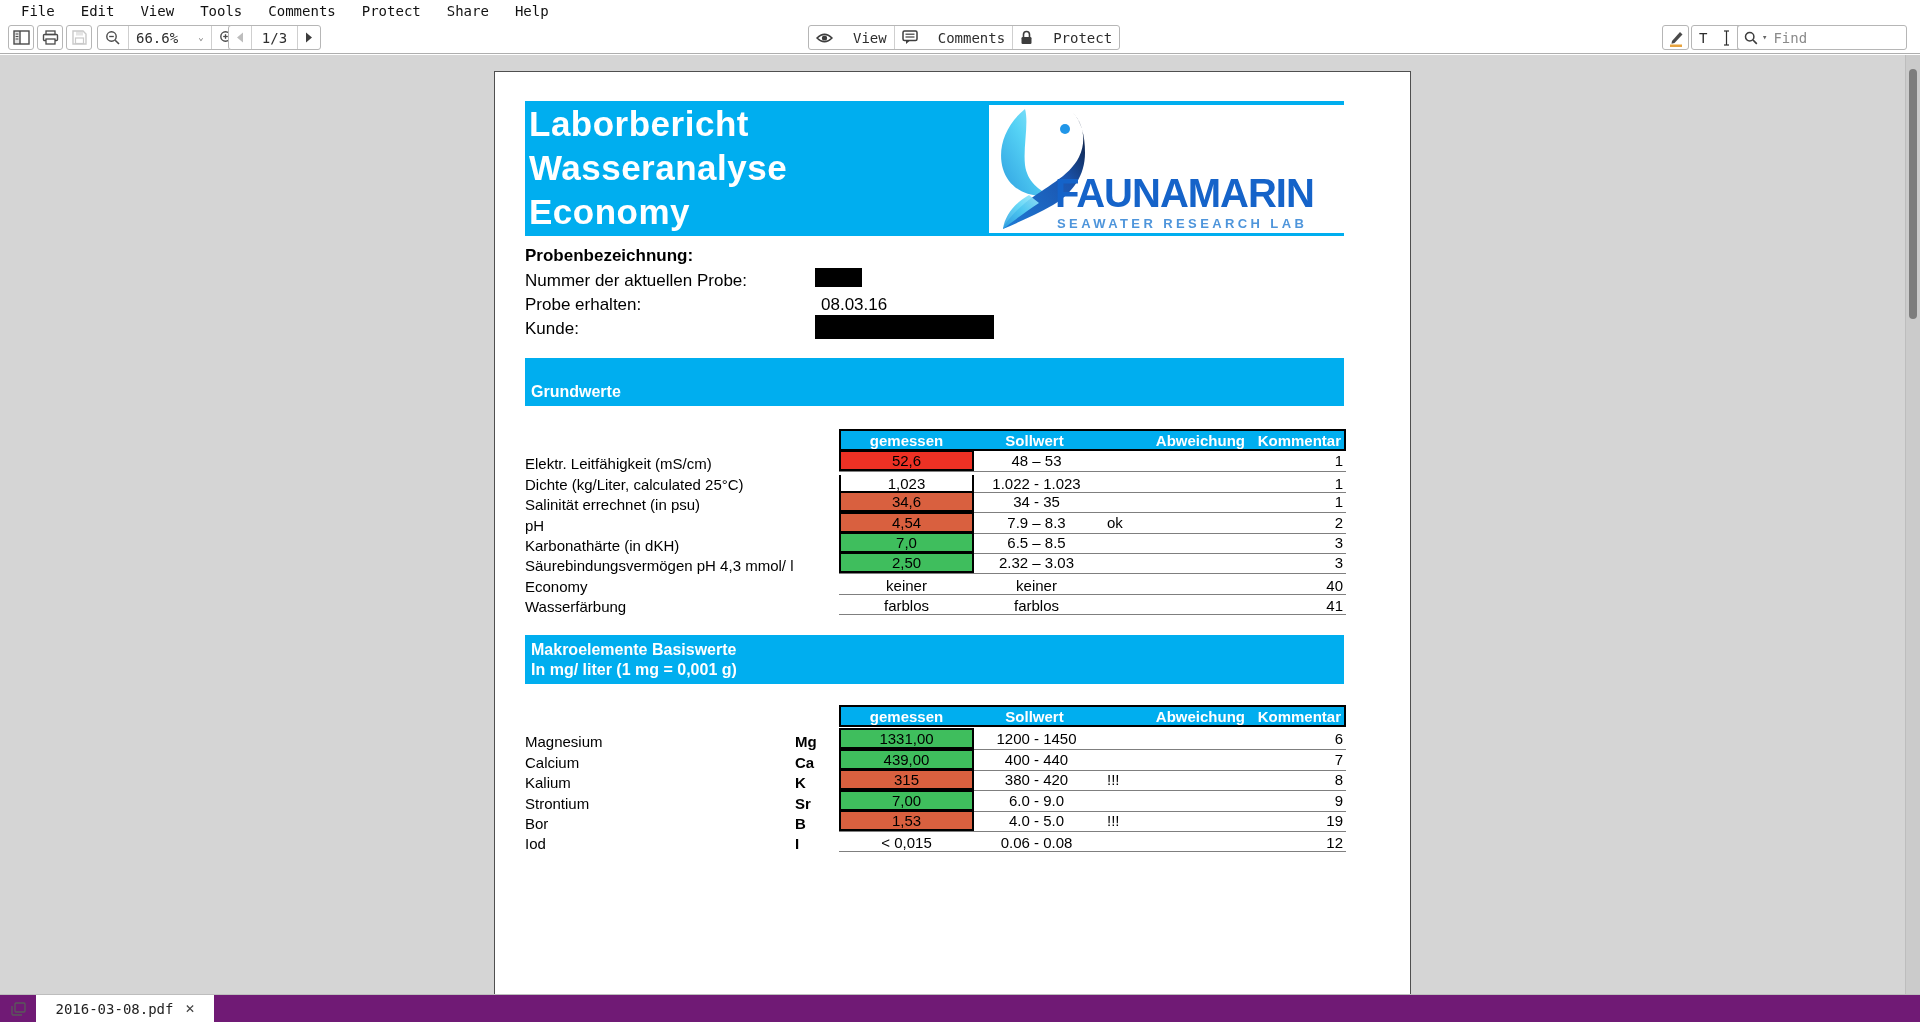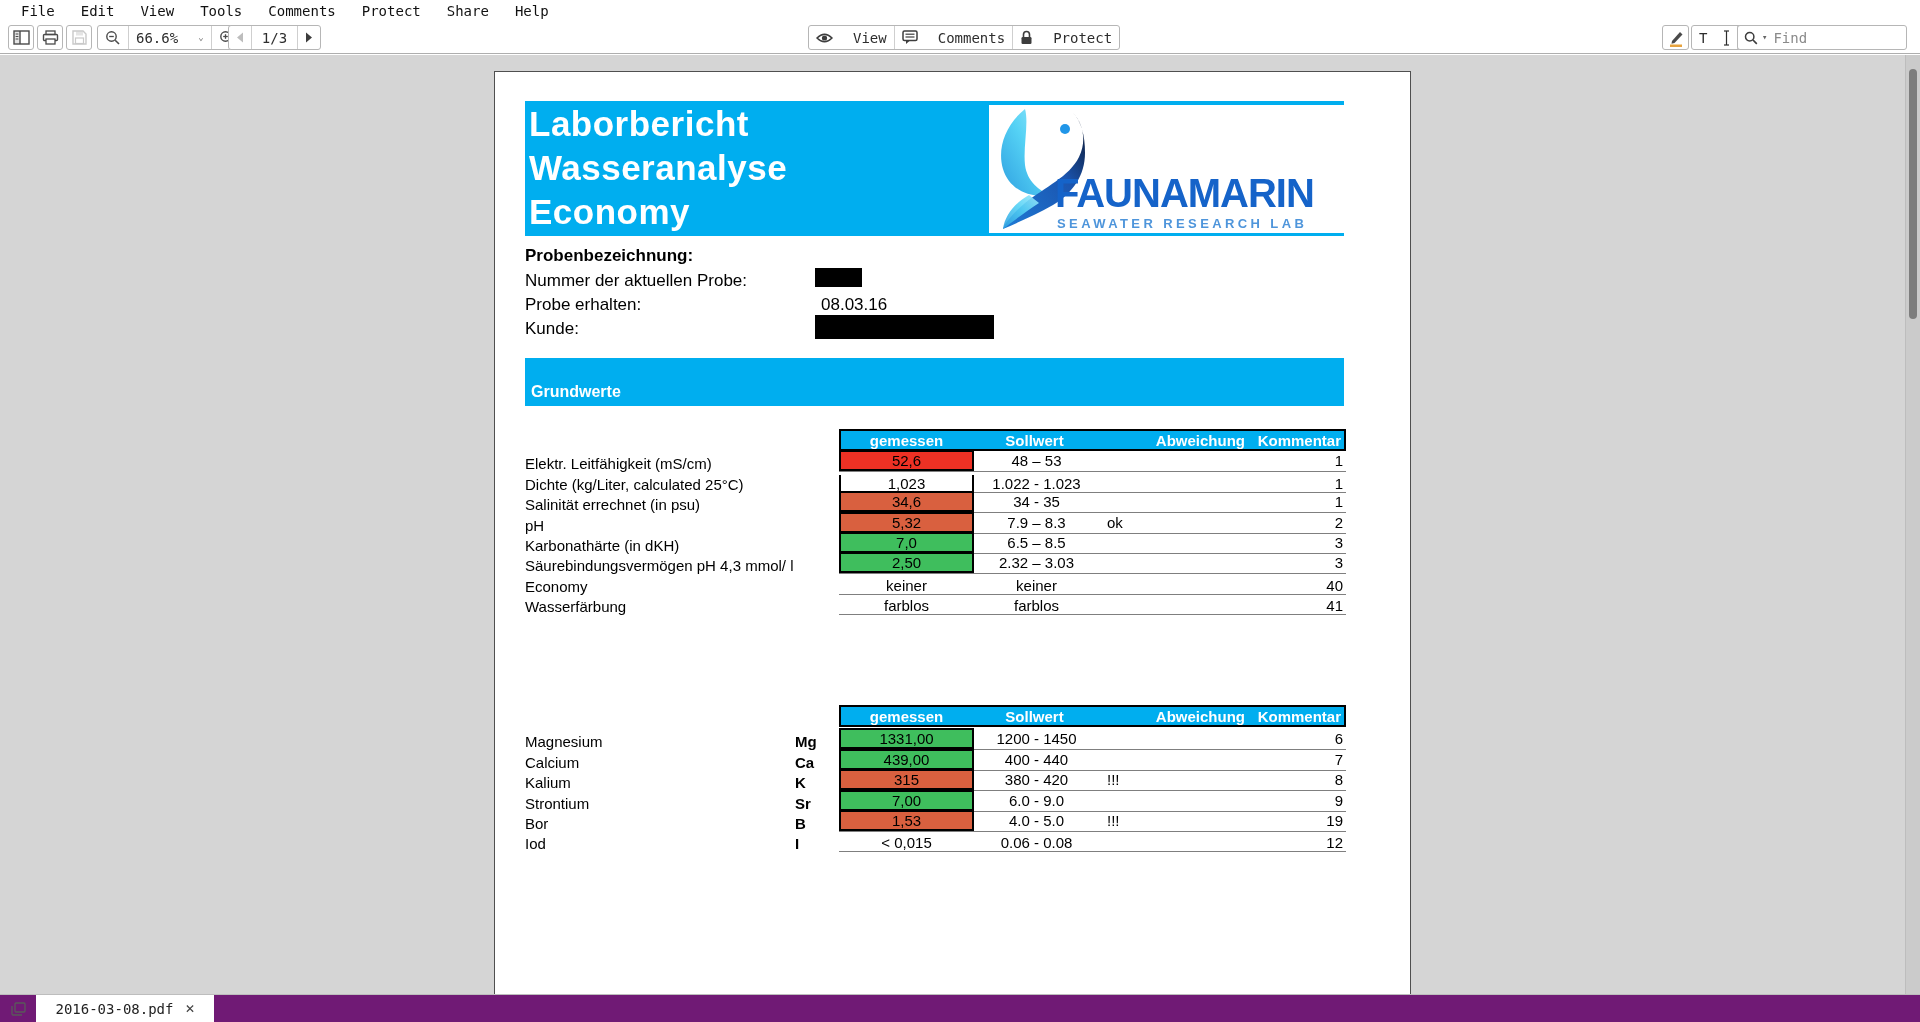--- a/index.html
+++ b/index.html
@@ -311,20 +311,24 @@
     <div class="info-label" style="top:200px;">Nummer der aktuellen Probe:</div>
     <div class="redacted" id="redact-1"></div>
     <div class="info-label" style="top:224px;">Probe erhalten:</div>
     <div class="info-value" style="top:224px;">08.03.16</div>
     <div class="info-label" style="top:248px;">Kunde:</div>
     <div class="redacted" id="redact-2"></div>
 
     <div class="sec-banner" id="banner-grund">
       <div>Grundwerte</div>
     </div>
+    <div class="sec-banner" id="banner-makro">
+      <div>Makroelemente Basiswerte</div>
+      <div>In mg/ liter (1 mg = 0,001 g)</div>
+    </div>
 
     <div class="thead" id="thead-0">
       <div class="th-gem">gemessen</div>
       <div class="th-soll">Sollwert</div>
       <div class="th-abw">Abweichung</div>
       <div class="th-kom">Kommentar</div>
     </div>
     <div class="thead" id="thead-1">
       <div class="th-gem">gemessen</div>
       <div class="th-soll">Sollwert</div>
@@ -360,21 +364,21 @@
       <div class="c-gem orange">34,6</div>
       <div class="c-soll">34 - 35</div>
       <div class="c-abw"></div>
       <div class="c-kom">1</div>
     </div>
   </div>
         <div class="trow">
     <div class="c-label">pH</div>
     <div class="c-symbol"></div>
     <div class="c-table">
-      <div class="c-gem orange">5,32</div>
+      <div class="c-gem orange">4,54</div>
       <div class="c-soll">7.9 – 8.3</div>
       <div class="c-abw">ok</div>
       <div class="c-kom">2</div>
     </div>
   </div>
         <div class="trow">
     <div class="c-label">Karbonathärte (in dKH)</div>
     <div class="c-symbol"></div>
     <div class="c-table">
       <div class="c-gem green">7,0</div>

